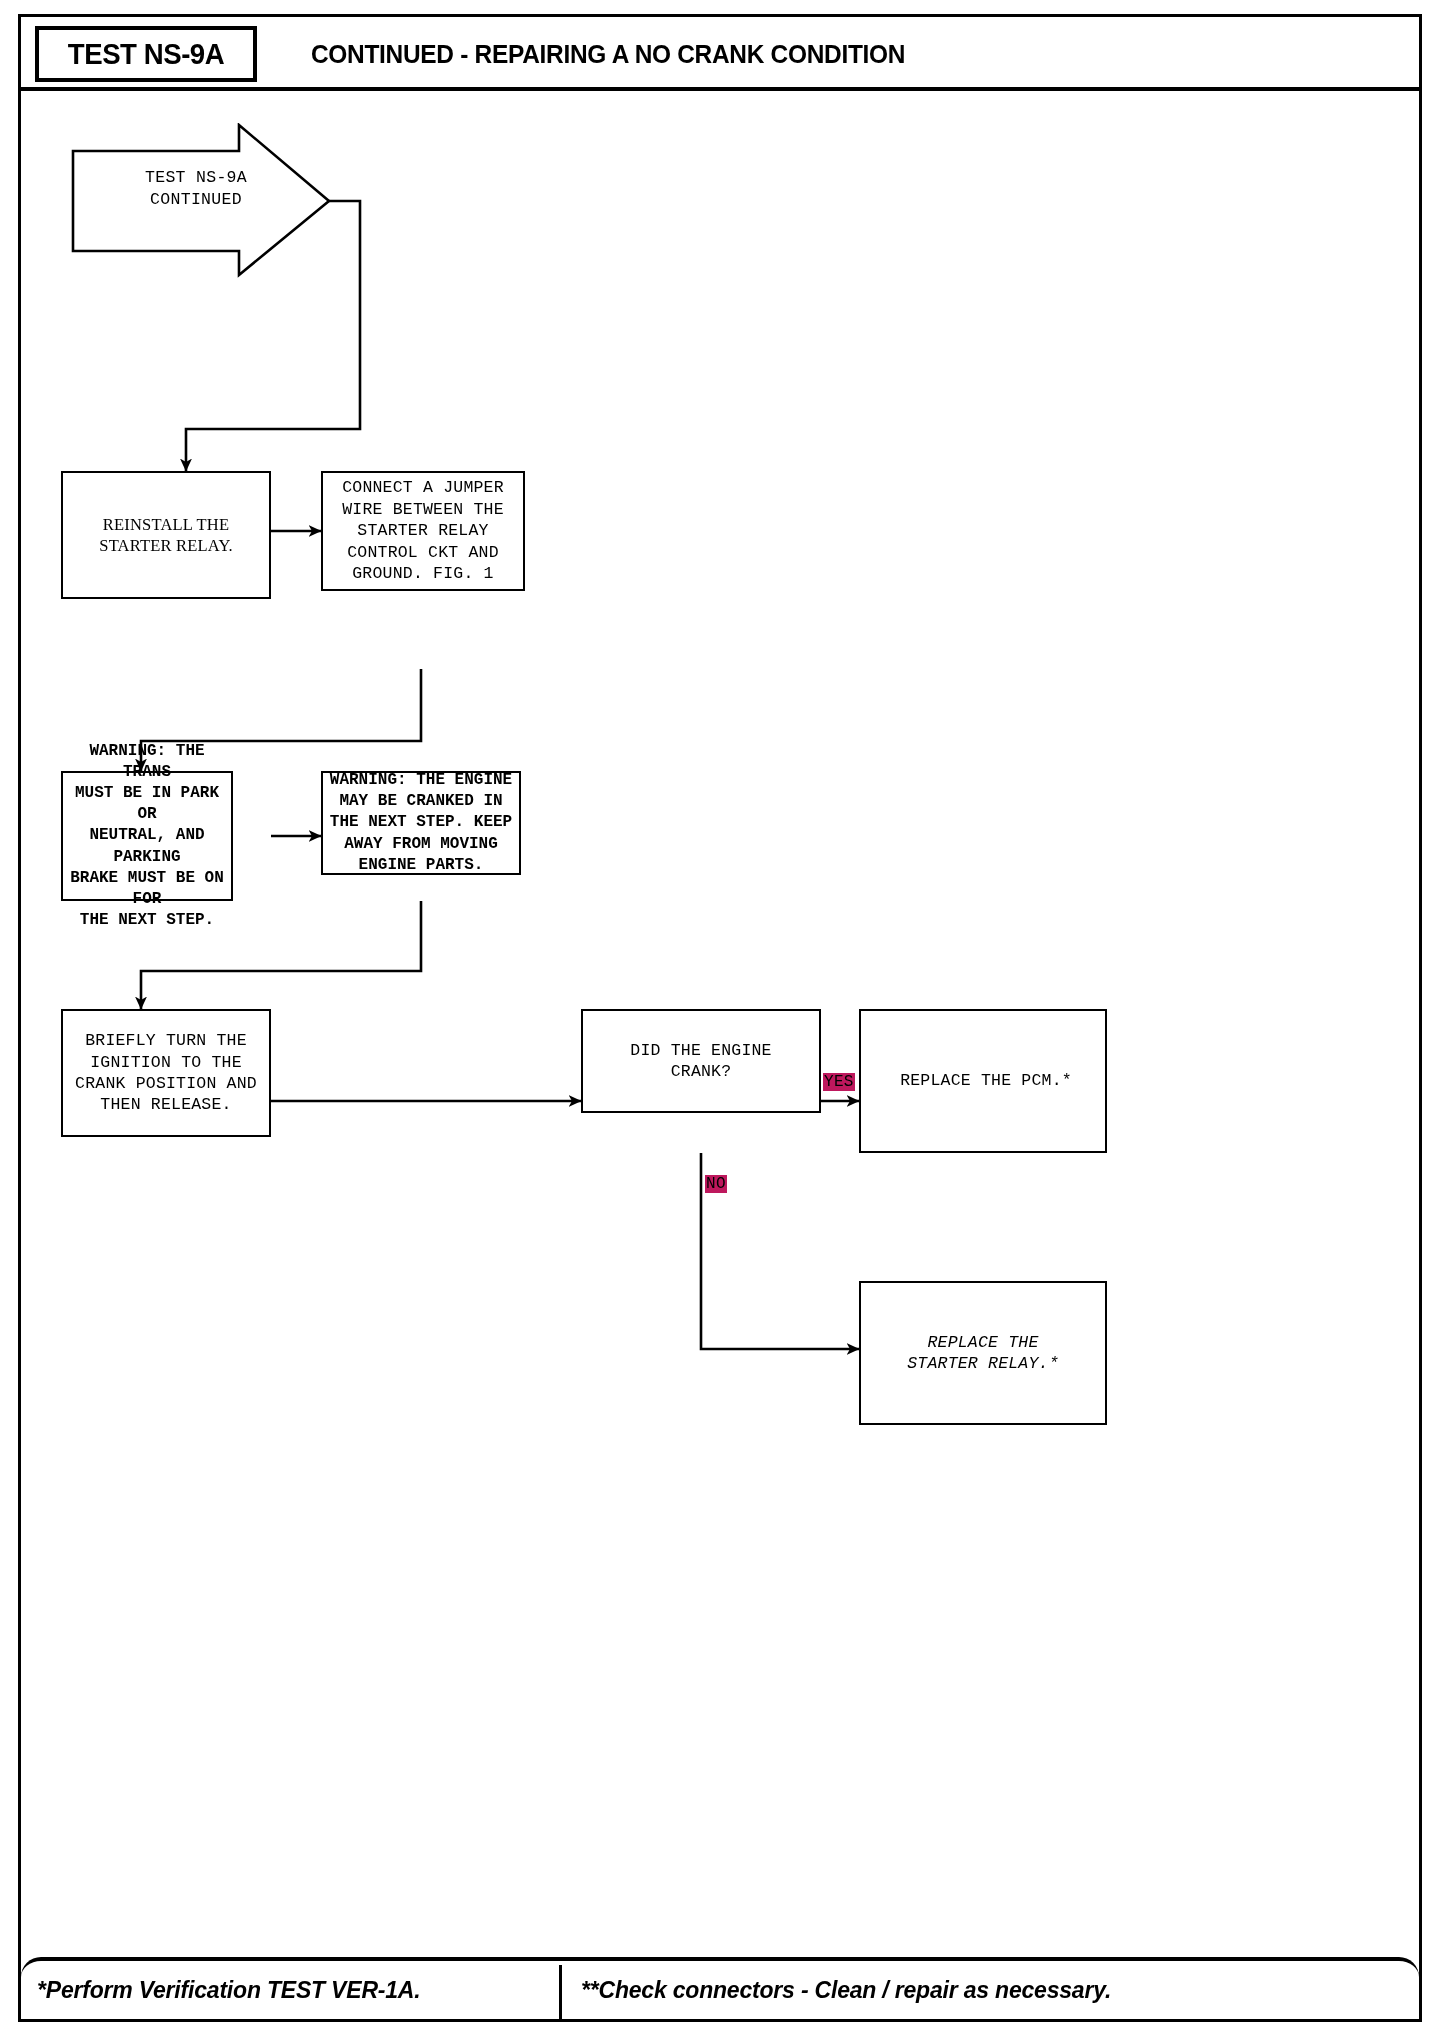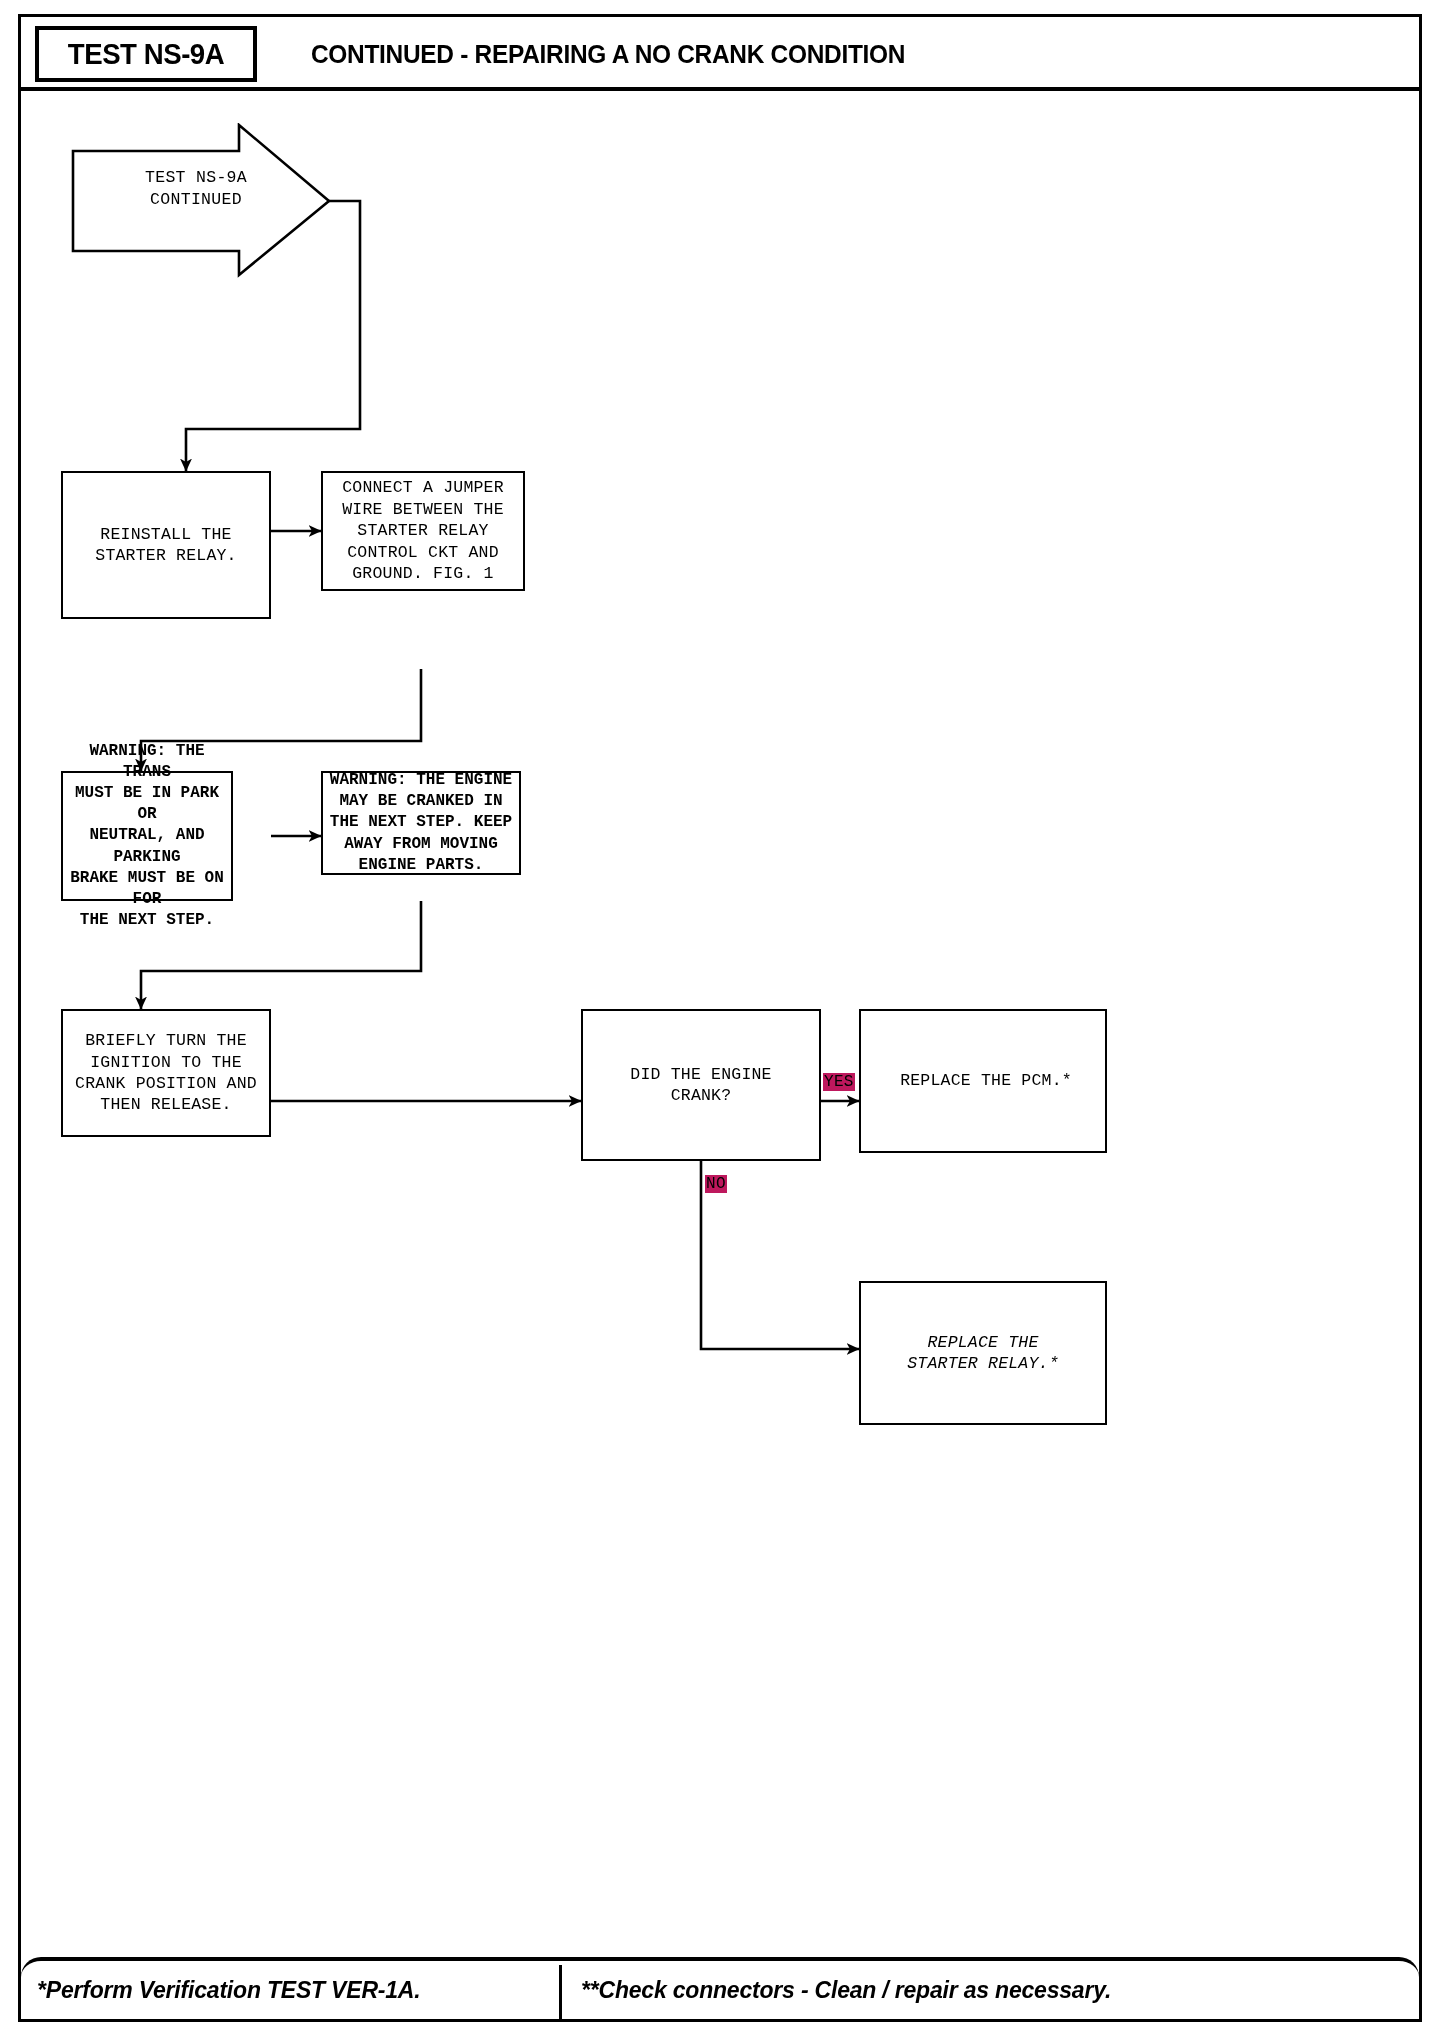--- a/index.html
+++ b/index.html
@@ -144,21 +144,21 @@
     </svg>
 
     <div id="startarrow">
       <svg width="285" height="175" viewBox="0 0 285 175">
         <path d="M2,28 L168,28 L168,2 L258,78 L168,152 L168,128 L2,128 Z" fill="#fff" stroke="#000" stroke-width="2.6" stroke-linejoin="miter"></path>
       </svg>
       <div class="label">TEST NS-9A
 CONTINUED</div>
     </div>
 
-    <div class="node" style="left:40px;  top:380px; width:210px; height:148px;">REINSTALL THE
+    <div class="node" style="left:40px;  top:380px; width:210px; height:128px;font-family:Liberation Serif, serif;">REINSTALL THE
 STARTER RELAY.</div>
 
     <div class="node" style="left:300px; top:380px; width:204px; height:120px;">CONNECT A JUMPER
 WIRE BETWEEN THE
 STARTER RELAY
 CONTROL CKT AND
 GROUND.    FIG. 1</div>
 
     <div class="node warn" style="left:40px;  top:680px; width:172px; height:130px;">WARNING: THE TRANS
 MUST BE IN PARK OR
@@ -170,21 +170,21 @@
 MAY BE CRANKED IN
 THE NEXT STEP. KEEP
 AWAY FROM MOVING
 ENGINE PARTS.</div>
 
     <div class="node" style="left:40px;  top:918px; width:210px; height:128px;">BRIEFLY TURN THE
 IGNITION TO THE
 CRANK POSITION AND
 THEN RELEASE.</div>
 
-    <div class="node" style="left:560px; top:918px; width:240px; height:152px;">DID THE ENGINE
+    <div class="node" style="left:560px; top:918px; width:240px; height:104px;">DID THE ENGINE
 CRANK?</div>
 
     <div class="node" style="left:838px; top:918px; width:248px; height:144px;padding-left:12px;">REPLACE THE PCM.*</div>
 
     <div class="node" style="left:838px; top:1190px; width:248px; height:144px;font-style:italic;">REPLACE THE
 STARTER RELAY.*</div>
 
     <div class="edge-label" style="left:802px; top:982px;">YES</div>
     <div class="edge-label" style="left:684px; top:1084px;">NO</div>
 

